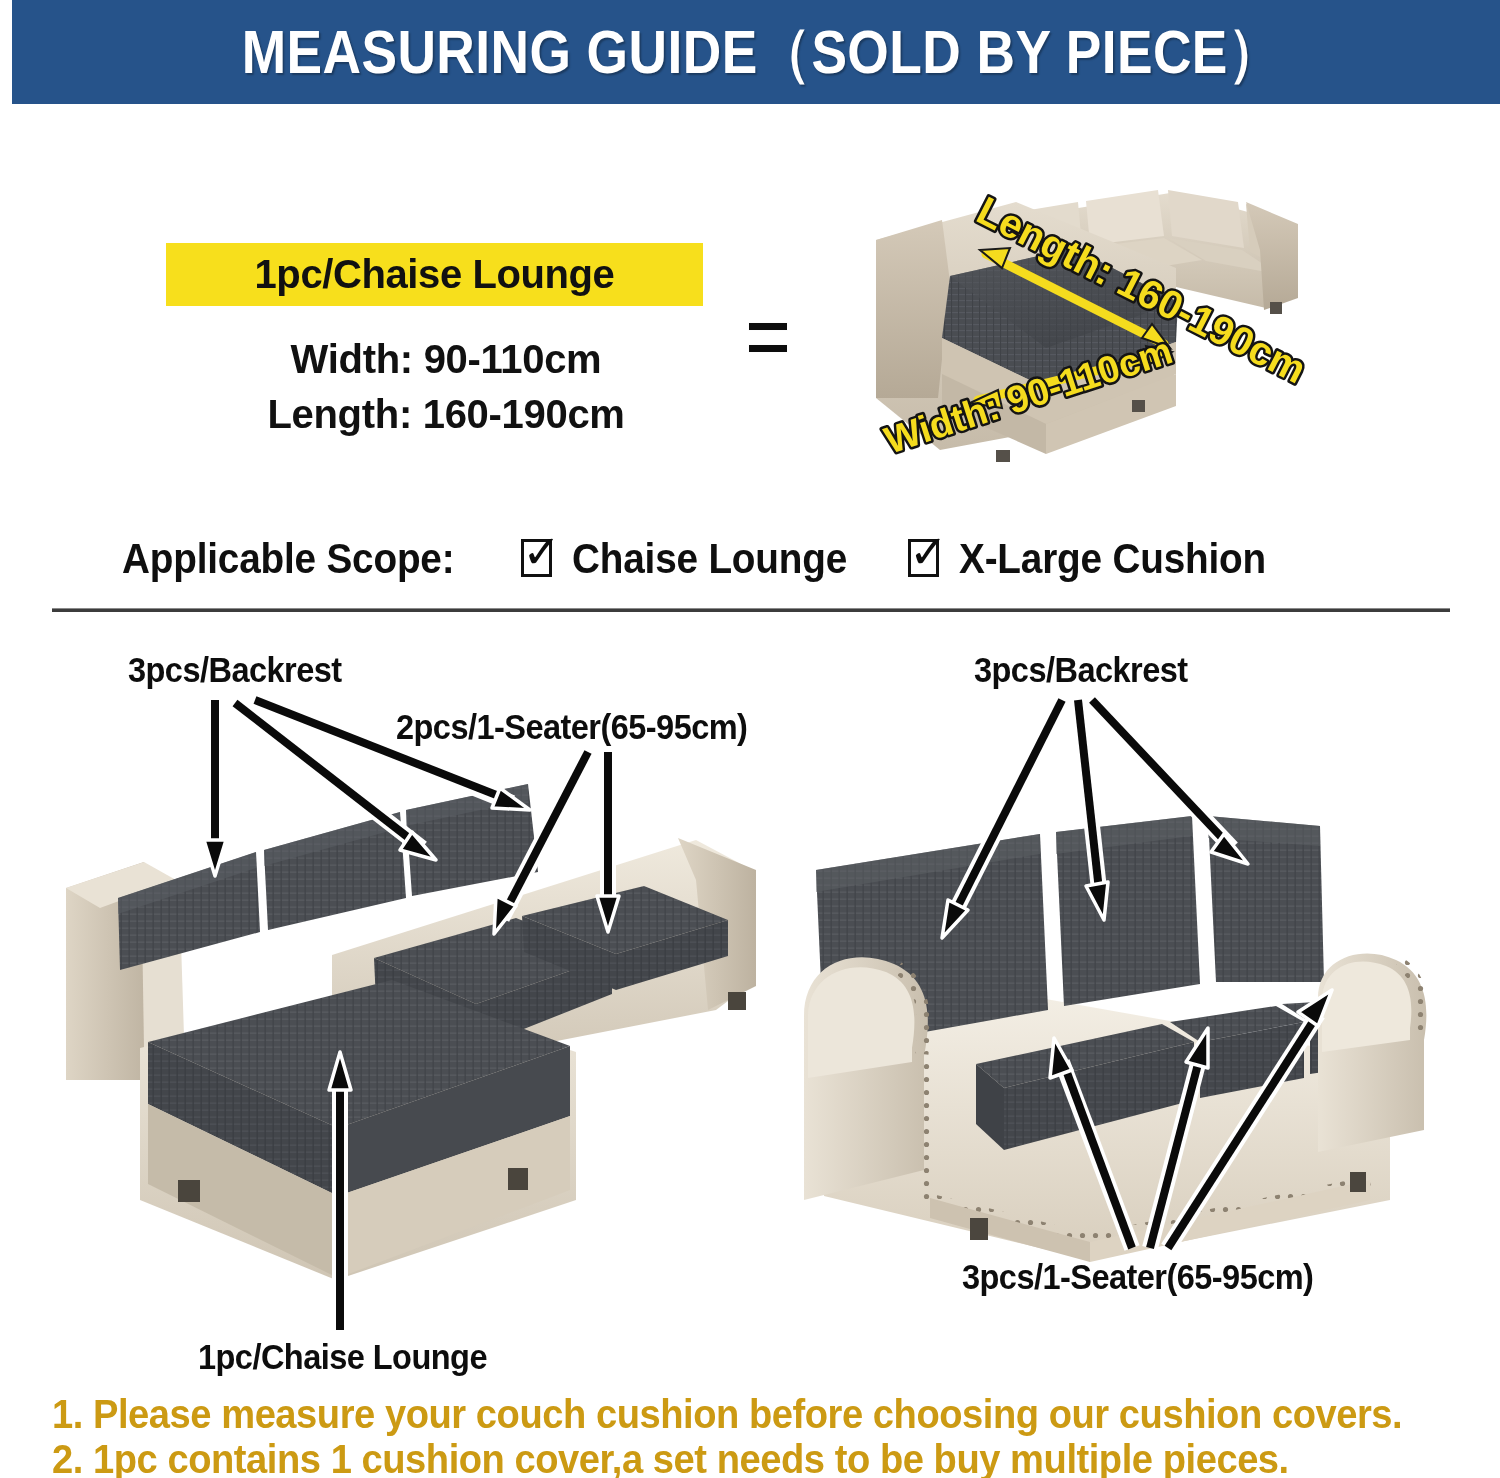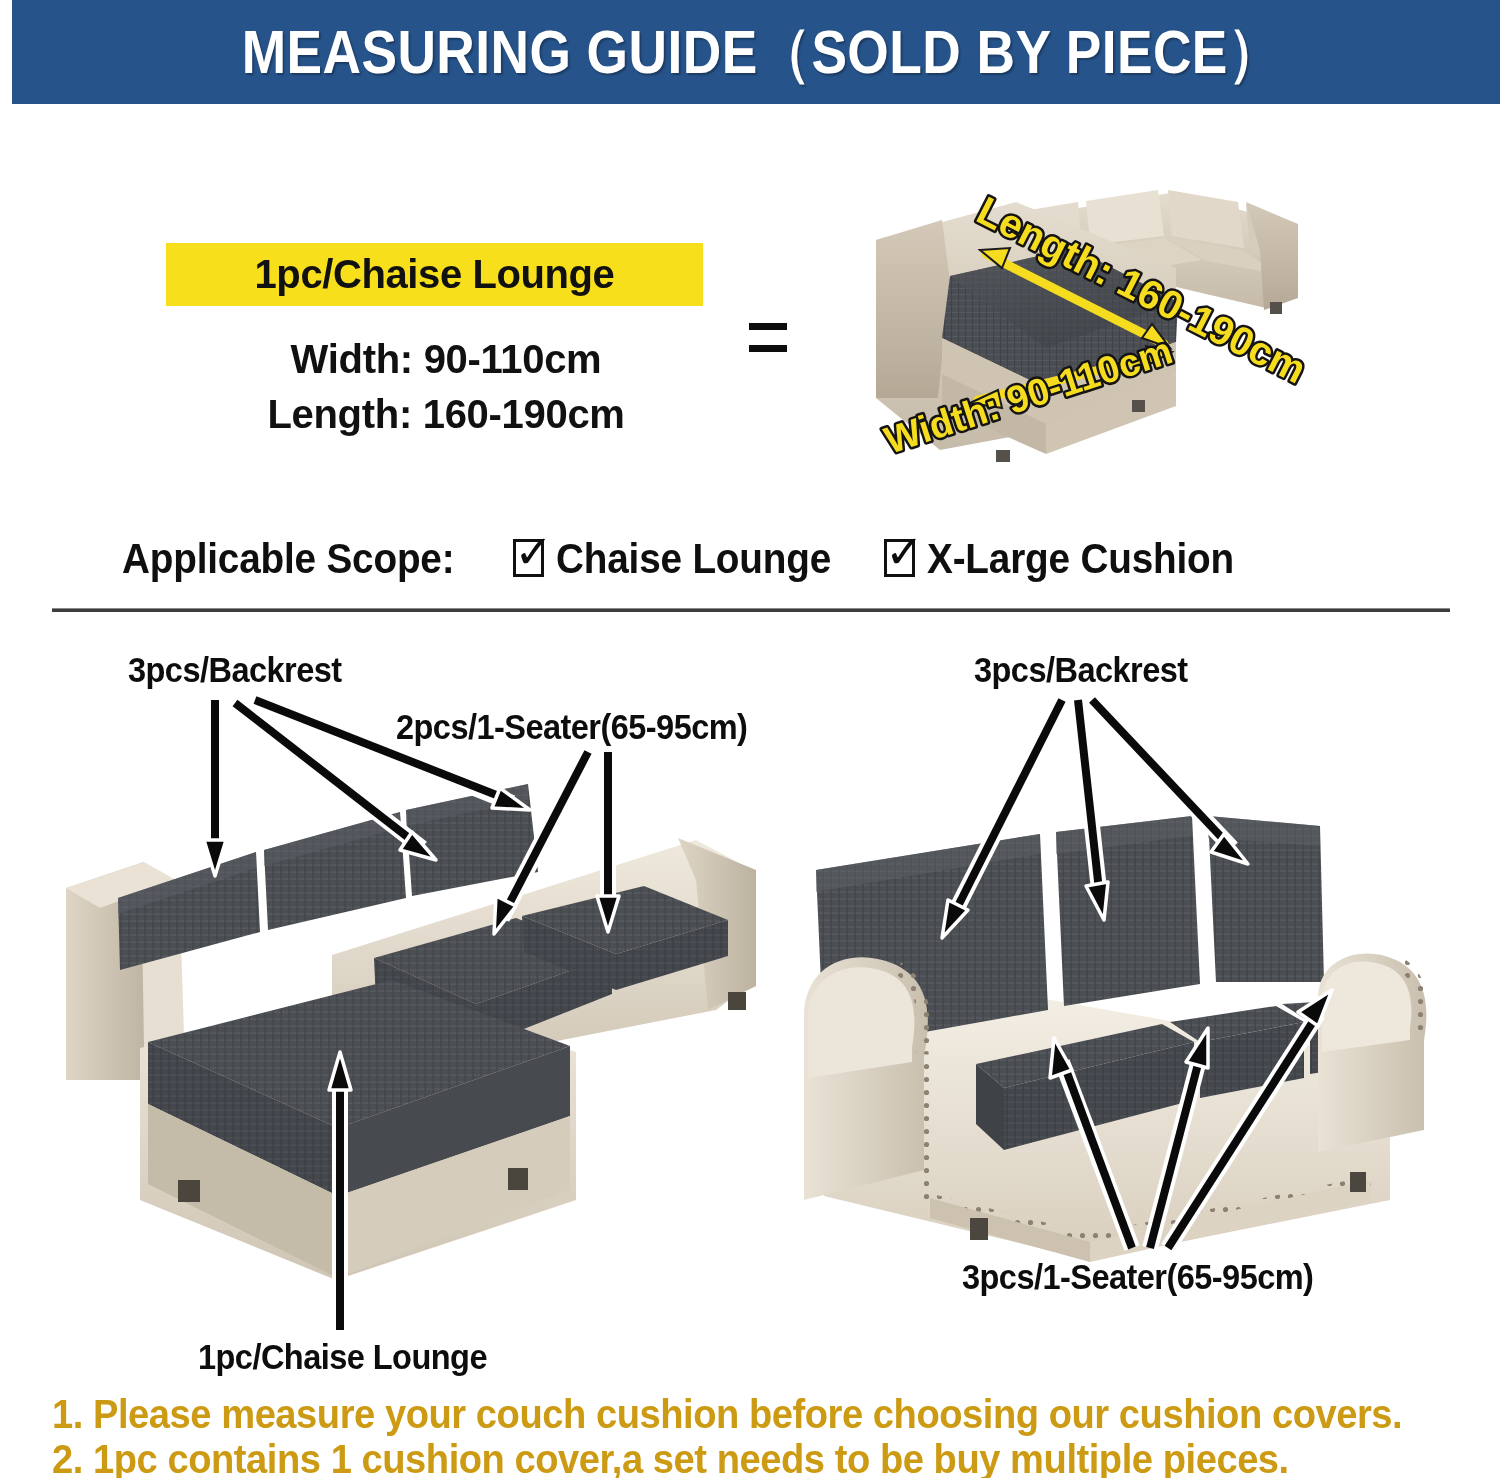--- a/index.html
+++ b/index.html
@@ -97,21 +97,21 @@
   }
   .photo-canvas { position: absolute; inset: 0; }
 
   
   #scope-row {
     position: absolute;
     left: 122px; top: 533px;
     height: 50px;
     display: flex;
     align-items: center;
-    gap: 0px;
+    gap: 8px;
     white-space: nowrap;
   }
   .scope-text {
     color: #0f0f0f;
     font-family: "Liberation Sans Narrow", "Liberation Sans", sans-serif;
     font-size: 43px;
     font-weight: bold;
     transform: scaleX(0.90);
     transform-origin: left center;
     letter-spacing: -0.2px;

